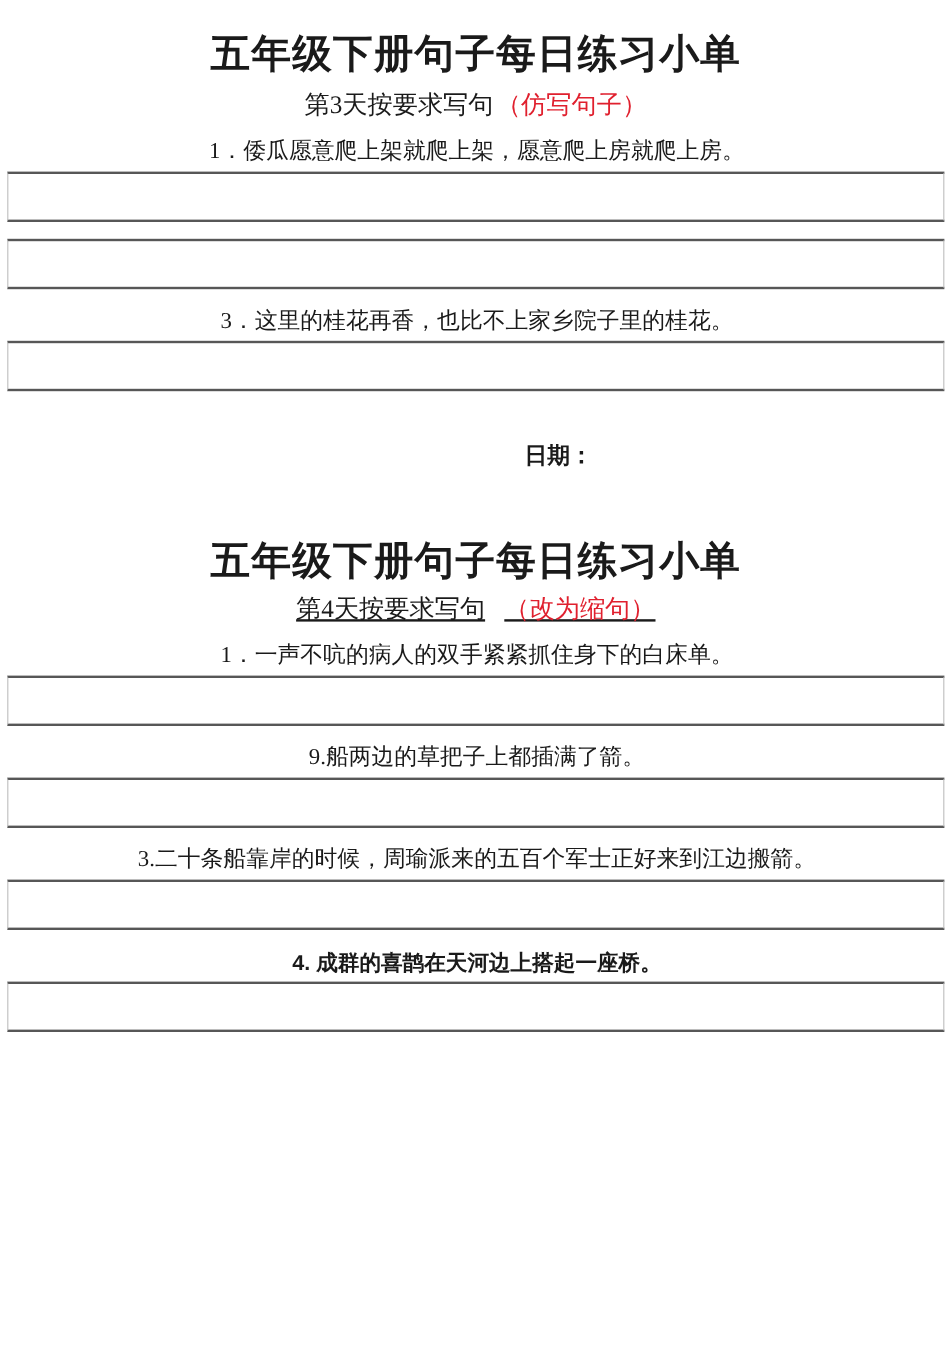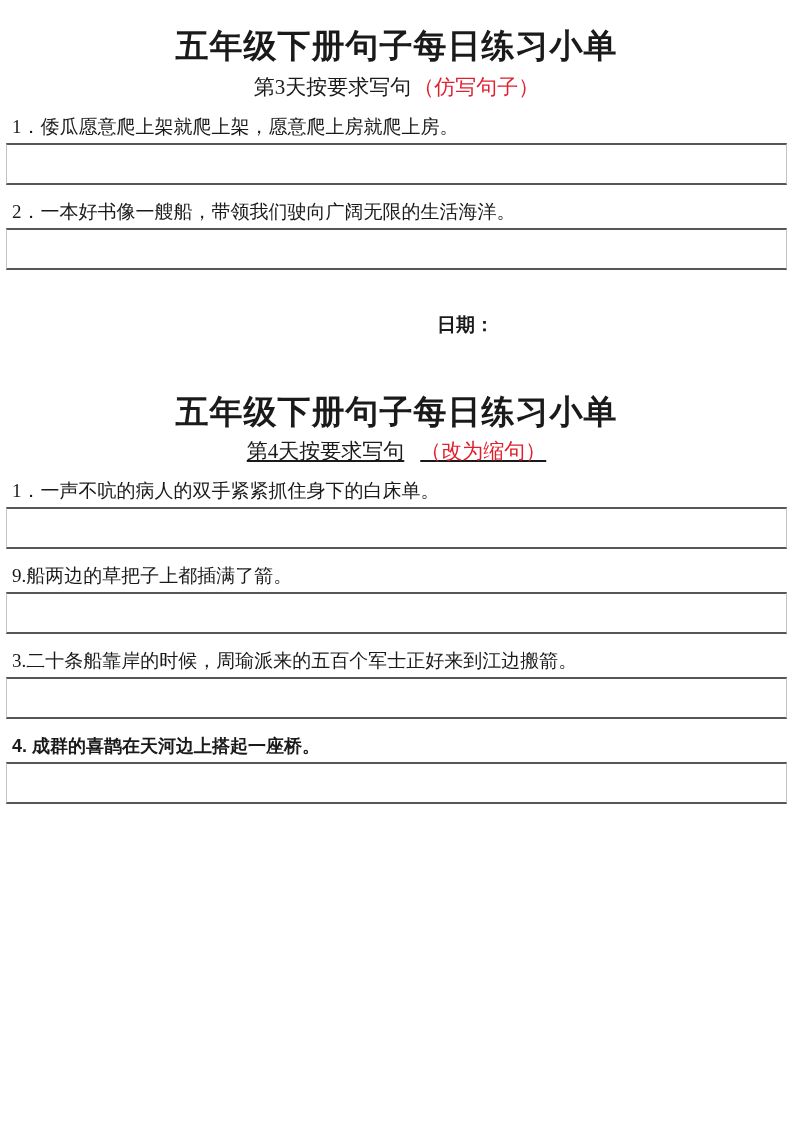--- a/index.html
+++ b/index.html
@@ -33,21 +33,21 @@
   .sheet-subtitle {
     margin-top: 8px;
     font-size: 21px;
     line-height: 26px;
     text-align: center;
   }
   .sheet-2 .sheet-subtitle { margin-top: 6px; text-decoration: underline; }
   .subtitle-highlight { color: var(--highlight); }
   .sheet-1 .subtitle-highlight { margin-left: 2px; text-align: center; }
   .sheet-2 .subtitle-highlight { margin-left: 16px; }
-  .questions { margin-top: 14px; }
+  .questions { margin-top: 14px; text-align: center; }
   .q-text {
     font-size: 19px;
     line-height: 26px;
     margin: 0 10px 3px 12px;
     white-space: nowrap;
   }
   .q-text.bold-q {
     font-family: "Liberation Sans", "DejaVu Sans", sans-serif;
     font-weight: 700;
     font-size: 18px;
@@ -85,21 +85,24 @@
     <h1 class="sheet-title">五年级下册句子每日练习小单</h1>
     <div class="sheet-subtitle">
       <span>第3天按要求写句</span><span class="subtitle-highlight">（仿写句子）</span>
     </div>
     <div class="questions">
       <div class="qblock">
         <p class="q-text">1．倭瓜愿意爬上架就爬上架，愿意爬上房就爬上房。</p>
         <div class="answer-box"></div>
       </div>
       <div class="qblock">
-        <p class="q-text">2．一本好书像一艘船，带领我们驶向广阔无限的生活海洋。</p>
+        <div class="answer-box"></div>
+      </div>
+      <div class="qblock">
+        <p class="q-text">3．这里的桂花再香，也比不上家乡院子里的桂花。</p>
         <div class="answer-box"></div>
       </div>
     </div>
     <div class="date-line date-line-1">
       <span>日期：</span>
     </div>
   </section>
 
   <section class="sheet sheet-2">
     <h1 class="sheet-title">五年级下册句子每日练习小单</h1>

